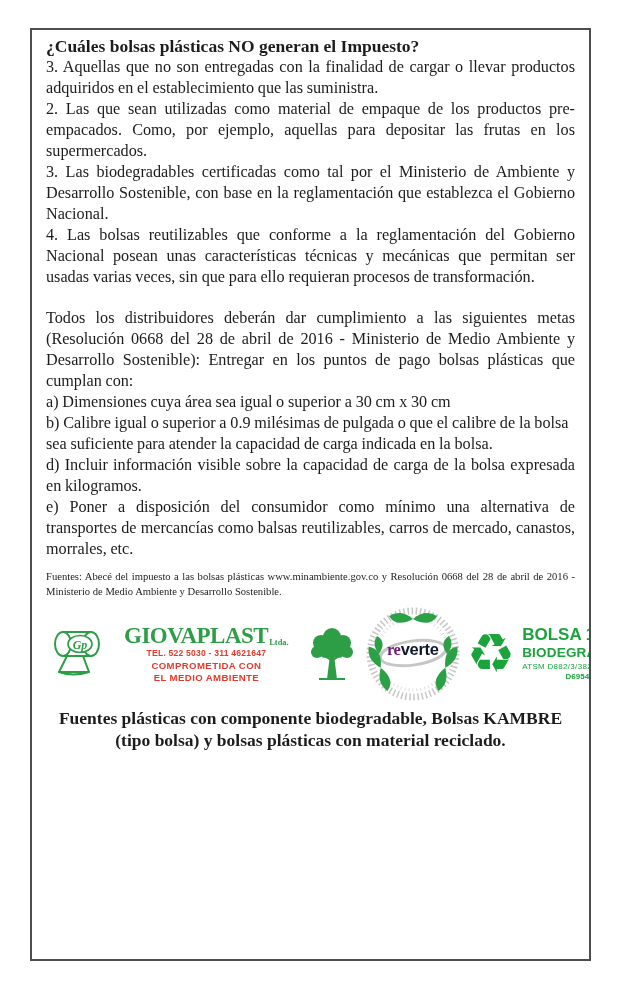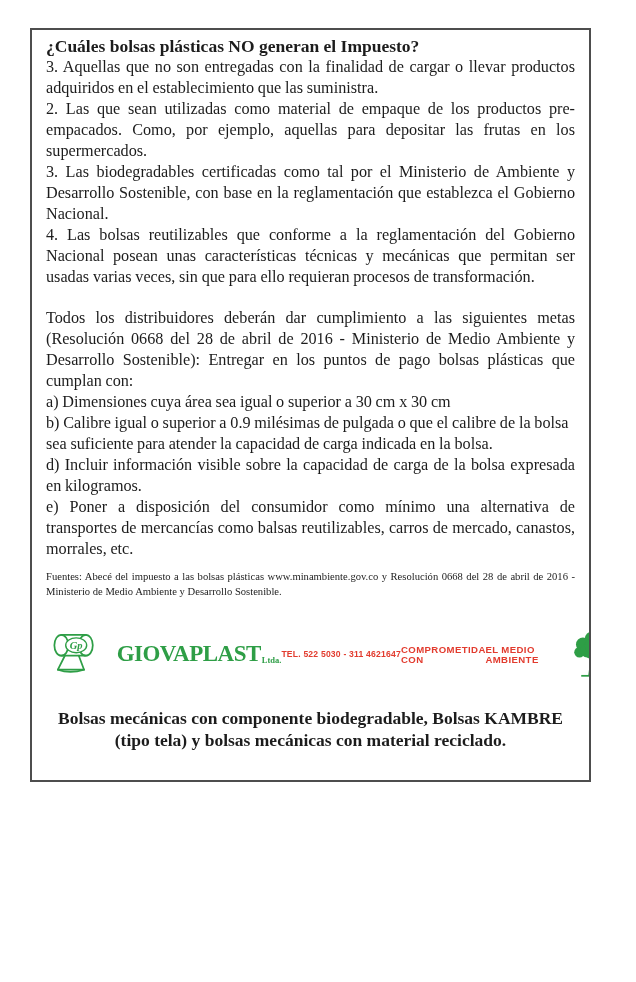--- a/index.html
+++ b/index.html
@@ -1,34 +1,34 @@
 <!DOCTYPE html>
 <html><head>
 <meta charset="utf-8">
 <style>
   html,body{margin:0;padding:0;}
   body{
     width:636px;height:982px;background:#ffffff;position:relative;
     font-family:"Liberation Serif", serif;color:#1c1c1c;
   }
   .frame{
-    position:absolute;left:30px;top:28px;width:561px;height:754px;
+    position:absolute;left:30px;top:28px;width:561px;height:933px;
     border:2px solid #4d4d4d;box-sizing:border-box;
     padding:5px 14px 0 14px;overflow:hidden;background:#ffffff;
   }
   .title{font-size:17.5px;font-weight:bold;line-height:22px;margin:0;}
   p.body{font-size:16.2px;line-height:21px;margin:0;text-align:justify;
     text-justify:inter-word;word-spacing:-0.3px;}
   p.metas{margin-top:20px;}
   .sources{font-size:10.6px;line-height:15px;margin:9px 0 0 0;text-align:justify;color:#222;}
   
   .logos{display:flex;align-items:center;justify-content:space-between;
     margin-top:5px;height:99px;padding:0 4px;}
   .gv{display:flex;align-items:center;gap:16px;}
-  .gv-text{display:flex;align-items:center;line-height:1;}
+  .gv-text{display:flex;flex-direction:column;align-items:center;line-height:1;}
   .gv-name{font-size:23px;font-weight:bold;color:#2e9e46;letter-spacing:-0.5px;
     font-family:"Liberation Serif", serif;white-space:nowrap;}
   .gv-ltda{font-size:8.5px;font-weight:bold;color:#2e9e46;vertical-align:-2px;margin-left:1px;}
   .gv-tel{font-size:8.6px;font-weight:bold;color:#e23b2e;margin-top:2px;
     font-family:"Liberation Sans", sans-serif;letter-spacing:0.2px;white-space:nowrap;}
   .gv-tag{font-size:9.6px;font-weight:bold;color:#e23b2e;margin-top:3px;
     font-family:"Liberation Sans", sans-serif;letter-spacing:0.4px;}
   .reverte-wrap{position:relative;width:108px;height:102px;flex:0 0 auto;}
   .reverte-word{position:absolute;top:37px;left:6px;width:96px;text-align:center;
     font-family:"Liberation Sans", sans-serif;font-weight:bold;font-size:16.5px;letter-spacing:-0.3px;}
@@ -134,18 +134,18 @@
         <div class="bio-l1">BOLSA 100%</div>
         <div class="bio-l2">BIODEGRADABLE</div>
         <div class="bio-l3">ATSM D882/3/3826</div>
         <div class="bio-l4">D6954-04</div>
       </div>
     </div>
 
   </div>
 
   <p class="products">
-    <span style="display:block">Bolsas mecánicas con componente biodegradable, Bolsas KAMBRE</span>
-    <span style="display:block">(tipo tela) y bolsas mecánicas con material reciclado.</span>
+    <span style="display:block">Fuentes plásticas con componente biodegradable, Bolsas KAMBRE</span>
+    <span style="display:block">(tipo bolsa) y bolsas plásticas con material reciclado.</span>
   </p>
 
 
 </div>
 
 </body></html>

